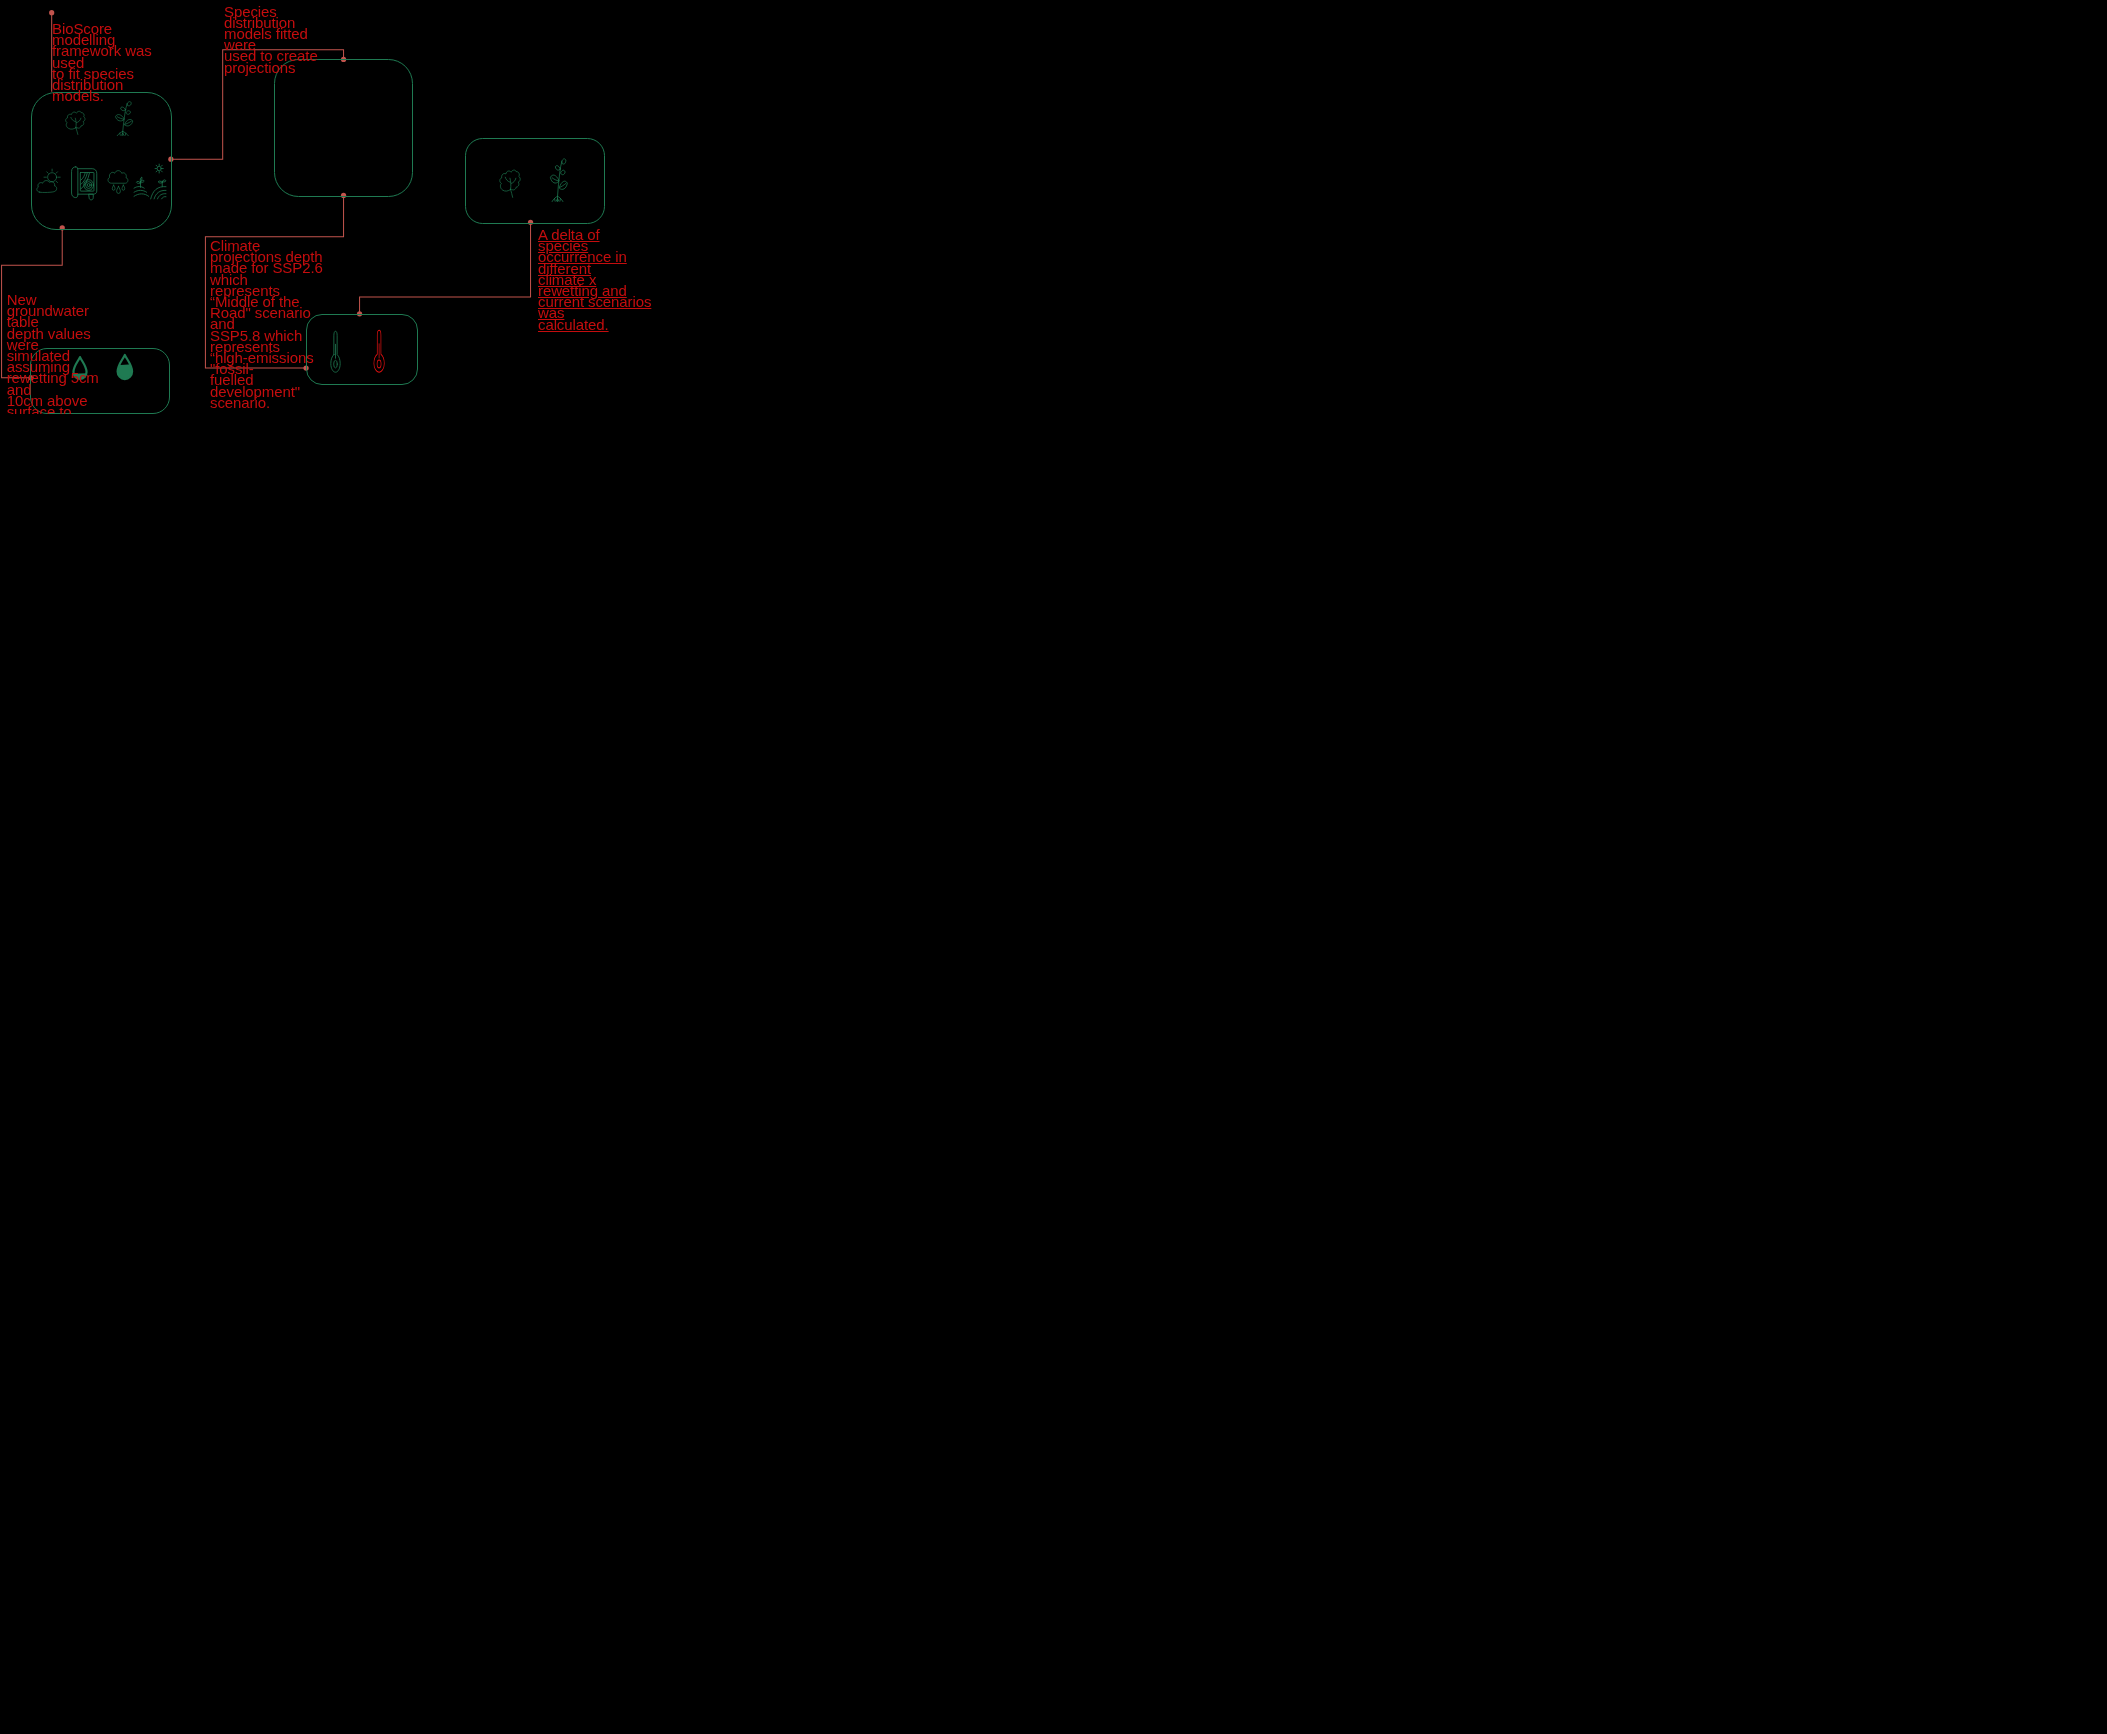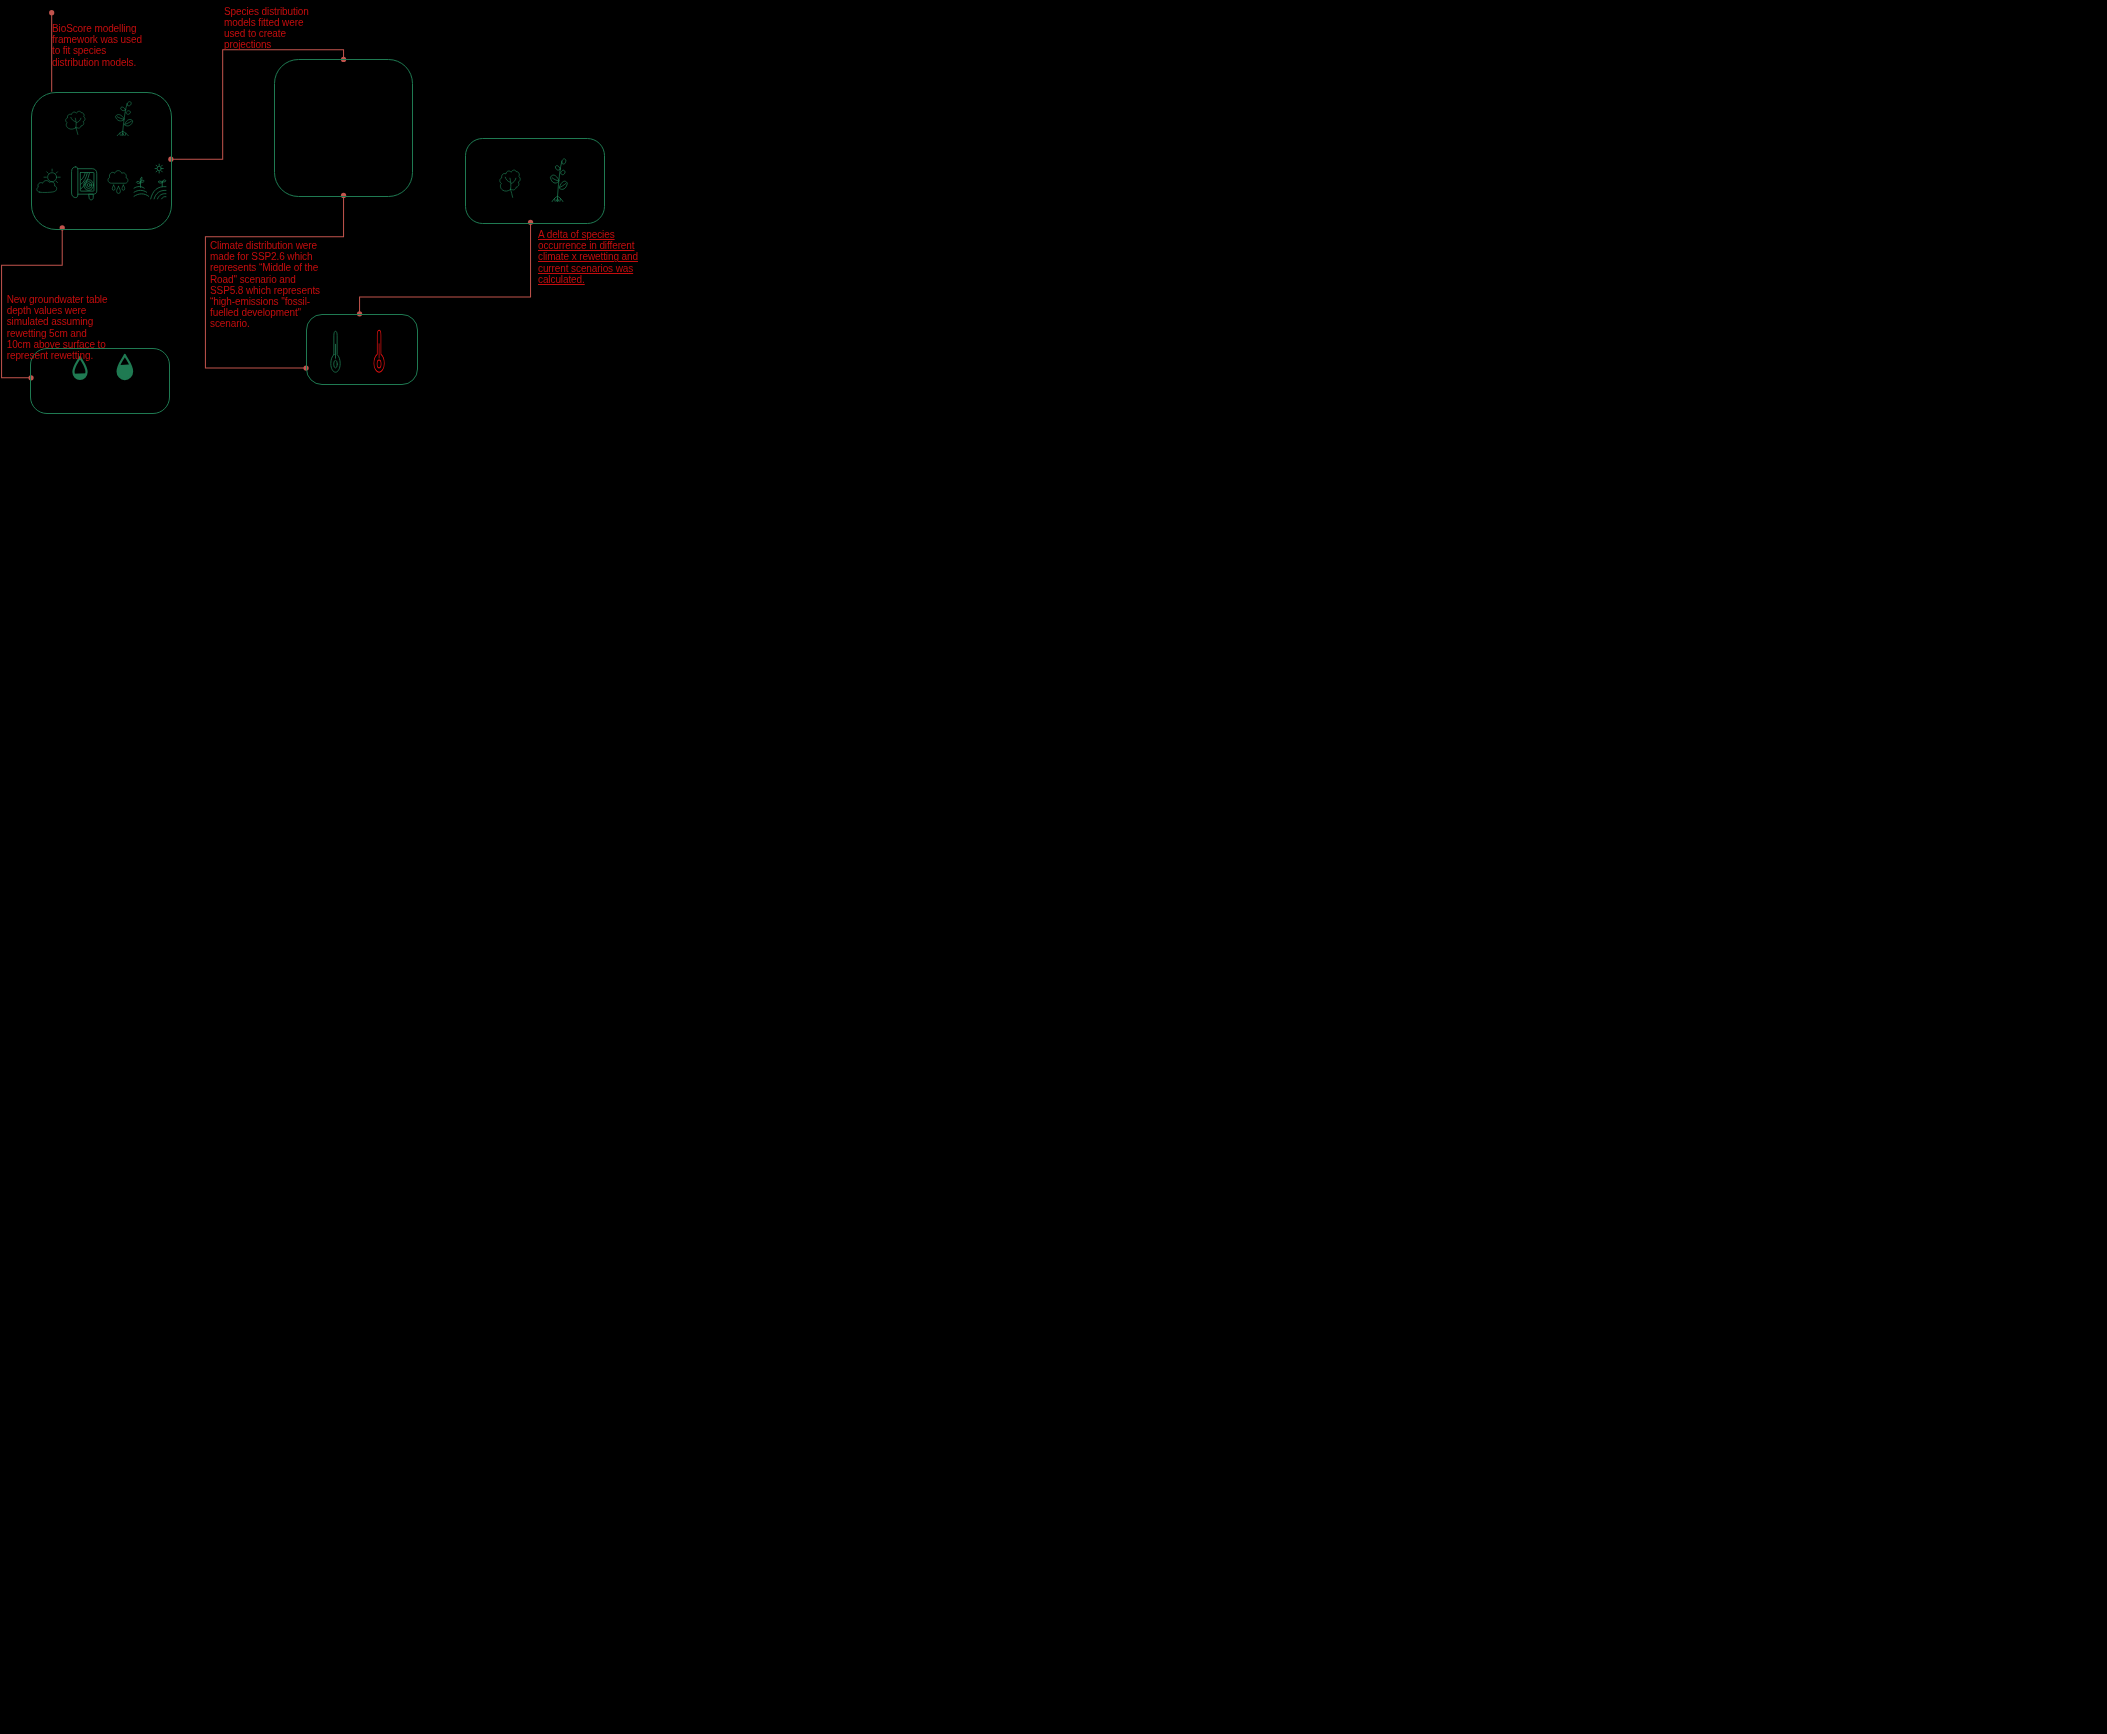--- a/index.html
+++ b/index.html
@@ -1,18 +1,18 @@
 <!DOCTYPE html>
 <html style="font-size:6.7px"><head>
 <meta charset="utf-8">
 <style>
   html,body{margin:0;padding:0;background:#000;}
   #canvas{position:relative;width:661px;height:414px;background:#000;overflow:hidden;
           font-family:"Liberation Sans","DejaVu Sans",sans-serif;}
-  .annotation{position:absolute;color:#c50d0e;font-size:10px;line-height:11.2px;
+  .annotation{position:absolute;color:#c50d0e;font-size:15px;line-height:11.2px;
               letter-spacing:-0.1px;white-space:pre-line;z-index:4;}
   .gbox{position:absolute;border:1.1px solid #1f7a52;background:transparent;z-index:2;}
   svg.overlay{position:absolute;left:0;top:0;width:661px;height:414px;z-index:1;}
   svg.icon{position:absolute;z-index:3;color:#1f7a52;}
   svg.icon.red{color:#ea1111;}
   svg.icon *{vector-effect:non-scaling-stroke;}
   .stk{fill:none;stroke:currentColor;stroke-width:2.2px;stroke-linecap:round;stroke-linejoin:round;}
   .conn{fill:none;stroke:#c2544d;stroke-width:2.4px;}
   .dot{fill:#c2544d;stroke:none;}
   #symdefs{position:absolute;width:0;height:0;overflow:hidden;}
@@ -201,21 +201,21 @@
   <div class="annotation" style="left:224px;top:5.5px;width:105px;">Species distribution
 models fitted were
 used to create
 projections</div>
   <div class="annotation" style="left:6.7px;top:266px;width:114px;margin-top:28px;">New groundwater table
 depth values were
 simulated assuming
 rewetting 5cm and
 10cm above surface to
 represent rewetting.</div>
-  <div class="annotation" style="left:210px;top:240px;width:122px;">Climate distribution were
+  <div class="annotation" style="left:210px;top:240px;width:122px;">Climate projections depth
 made for SSP2.6 which
 represents “Middle of the
 Road" scenario and
 SSP5.8 which represents
 “high-emissions "fossil-
 fuelled development"
 scenario.</div>
   <div class="annotation" style="left:538px;top:229px;width:114px;text-decoration:underline;">A delta of species
 occurrence in different
 climate x rewetting and

